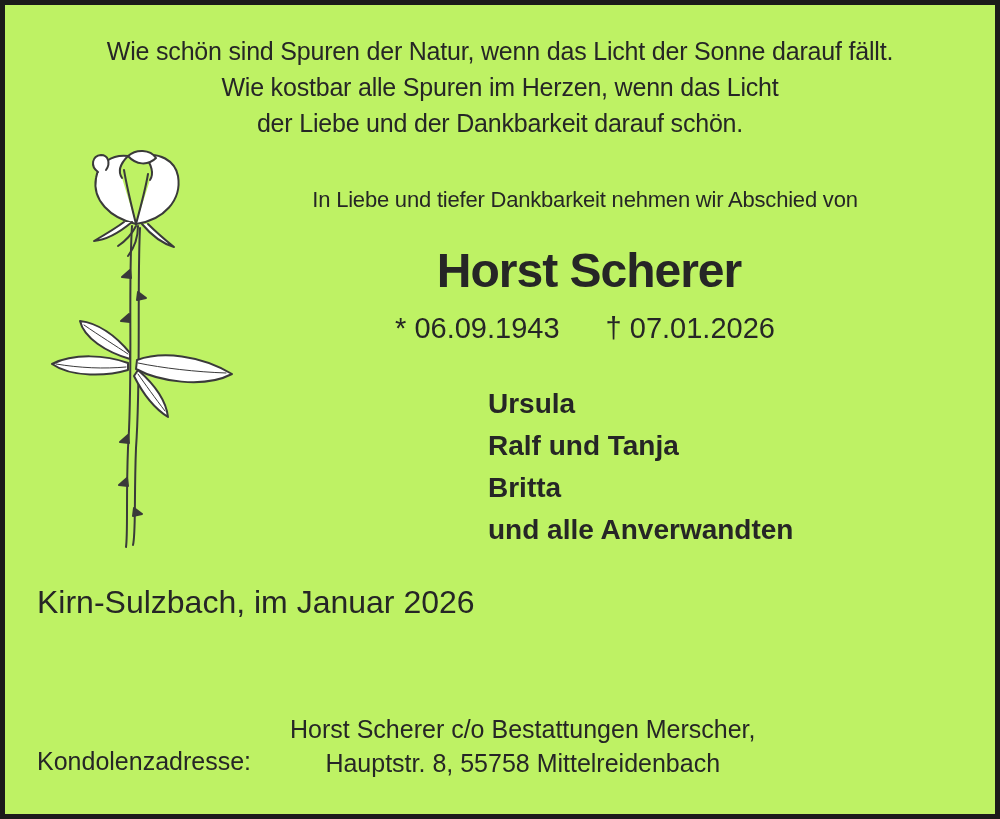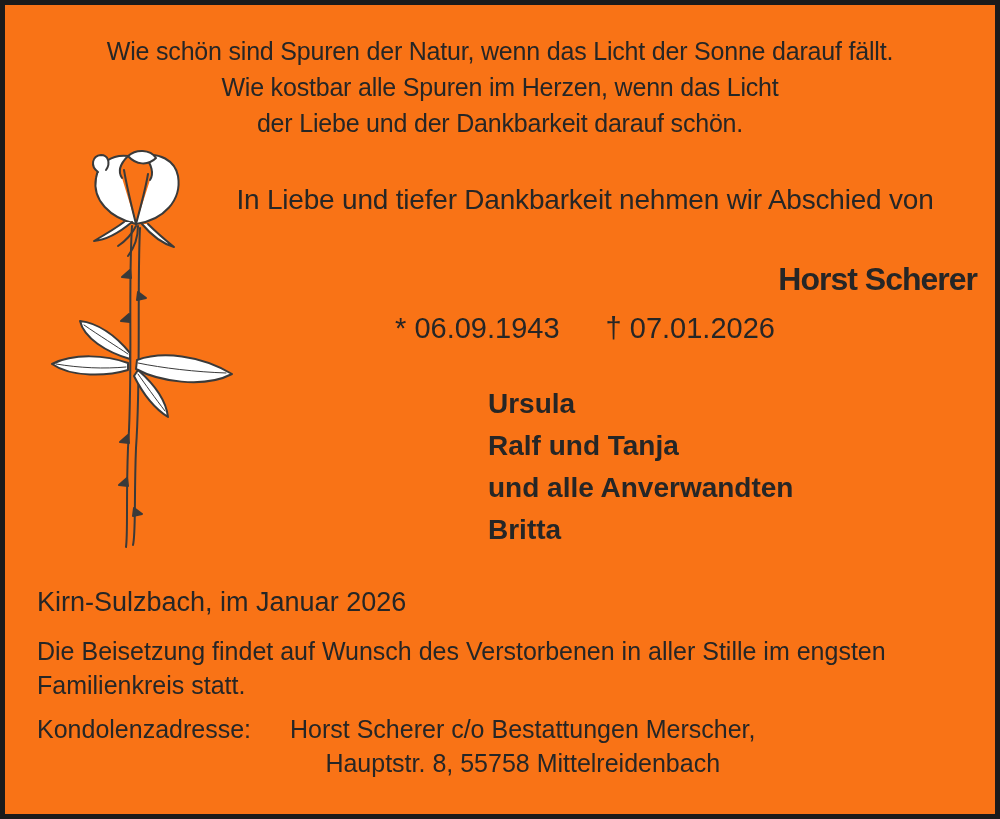--- a/index.html
+++ b/index.html
@@ -5,21 +5,21 @@
   html, body {
     margin: 0;
     padding: 0;
     background: #ffffff;
   }
   .page {
     position: relative;
     width: 1000px;
     height: 819px;
     box-sizing: border-box;
-    background: #f97316;
+    background: #bef264;
     border: 5px solid #1b1b1b;
     overflow: hidden;
     font-family: "Liberation Sans", "DejaVu Sans", sans-serif;
     color: #262626;
   }
   
   .verse {
     position: absolute;
     top: 28px;
     left: 0;
@@ -37,35 +37,34 @@
   }
   
   .main-block {
     position: absolute;
     left: 200px;
     top: 178px;
     width: 760px;
     text-align: center;
   }
   .intro {
-    font-size: 28px;
+    font-size: 22px;
     line-height: 34px;
     letter-spacing: -0.2px;
   }
   .name {
     position: absolute;
     top: 56px;
     left: 0;
     width: 100%;
-    margin: 12px;
-    font-size: 32px;
+    margin: 4px;
+    font-size: 48px;
     font-weight: 700;
     letter-spacing: -1px;
     line-height: 56px;
-    text-align: right;
   }
   .dates {
     position: absolute;
     top: 127px;
     left: 0;
     width: 100%;
     font-size: 29px;
     line-height: 36px;
   }
   .dates .date + .date { margin-left: 38px; }
@@ -77,21 +76,21 @@
     font-size: 28px;
     font-weight: 700;
     line-height: 42px;
     text-align: left;
   }
   
   .place-date {
     position: absolute;
     left: 32px;
     top: 580px;
-    font-size: 27px;
+    font-size: 32px;
     line-height: 34px;
   }
   .funeral {
     position: absolute;
     left: 32px;
     top: 629px;
     width: 930px;
     font-size: 25px;
     line-height: 34px;
   }
@@ -100,20 +99,21 @@
     left: 32px;
     top: 707px;
     display: flex;
     align-items: flex-start;
     font-size: 25px;
     line-height: 34px;
   }
   .condolence .label {
     width: 253px;
     flex: 0 0 253px;
+    margin-top: 32px;
   }
   .condolence .address div { white-space: nowrap; text-align: center; }
 </style>
 </head>
 <body>
 
 <div class="page">
 
   <div class="verse">
     <div>Wie schön sind Spuren der Natur, wenn das Licht der Sonne darauf fällt.</div>
@@ -163,30 +163,26 @@
     <h1 class="name">Horst Scherer</h1>
     <div class="dates">
       <span class="date">* 06.09.1943</span>
       <span class="date">† 07.01.2026</span>
     </div>
   </div>
 
   <div class="mourners">
     <div>Ursula</div>
     <div>Ralf und Tanja</div>
+    <div>Britta</div>
     <div>und alle Anverwandten</div>
-    <div>Britta</div>
   </div>
 
   <div class="place-date">Kirn-Sulzbach, im Januar 2026</div>
 
-  <div class="funeral">
-    <div>Die Beisetzung findet auf Wunsch des Verstorbenen in aller Stille im engsten</div>
-    <div>Familienkreis statt.</div>
-  </div>
 
   <div class="condolence">
     <div class="label">Kondolenzadresse:</div>
     <div class="address">
       <div>Horst Scherer c/o Bestattungen Merscher,</div>
       <div>Hauptstr. 8, 55758 Mittelreidenbach</div>
     </div>
   </div>
 
 </div>

